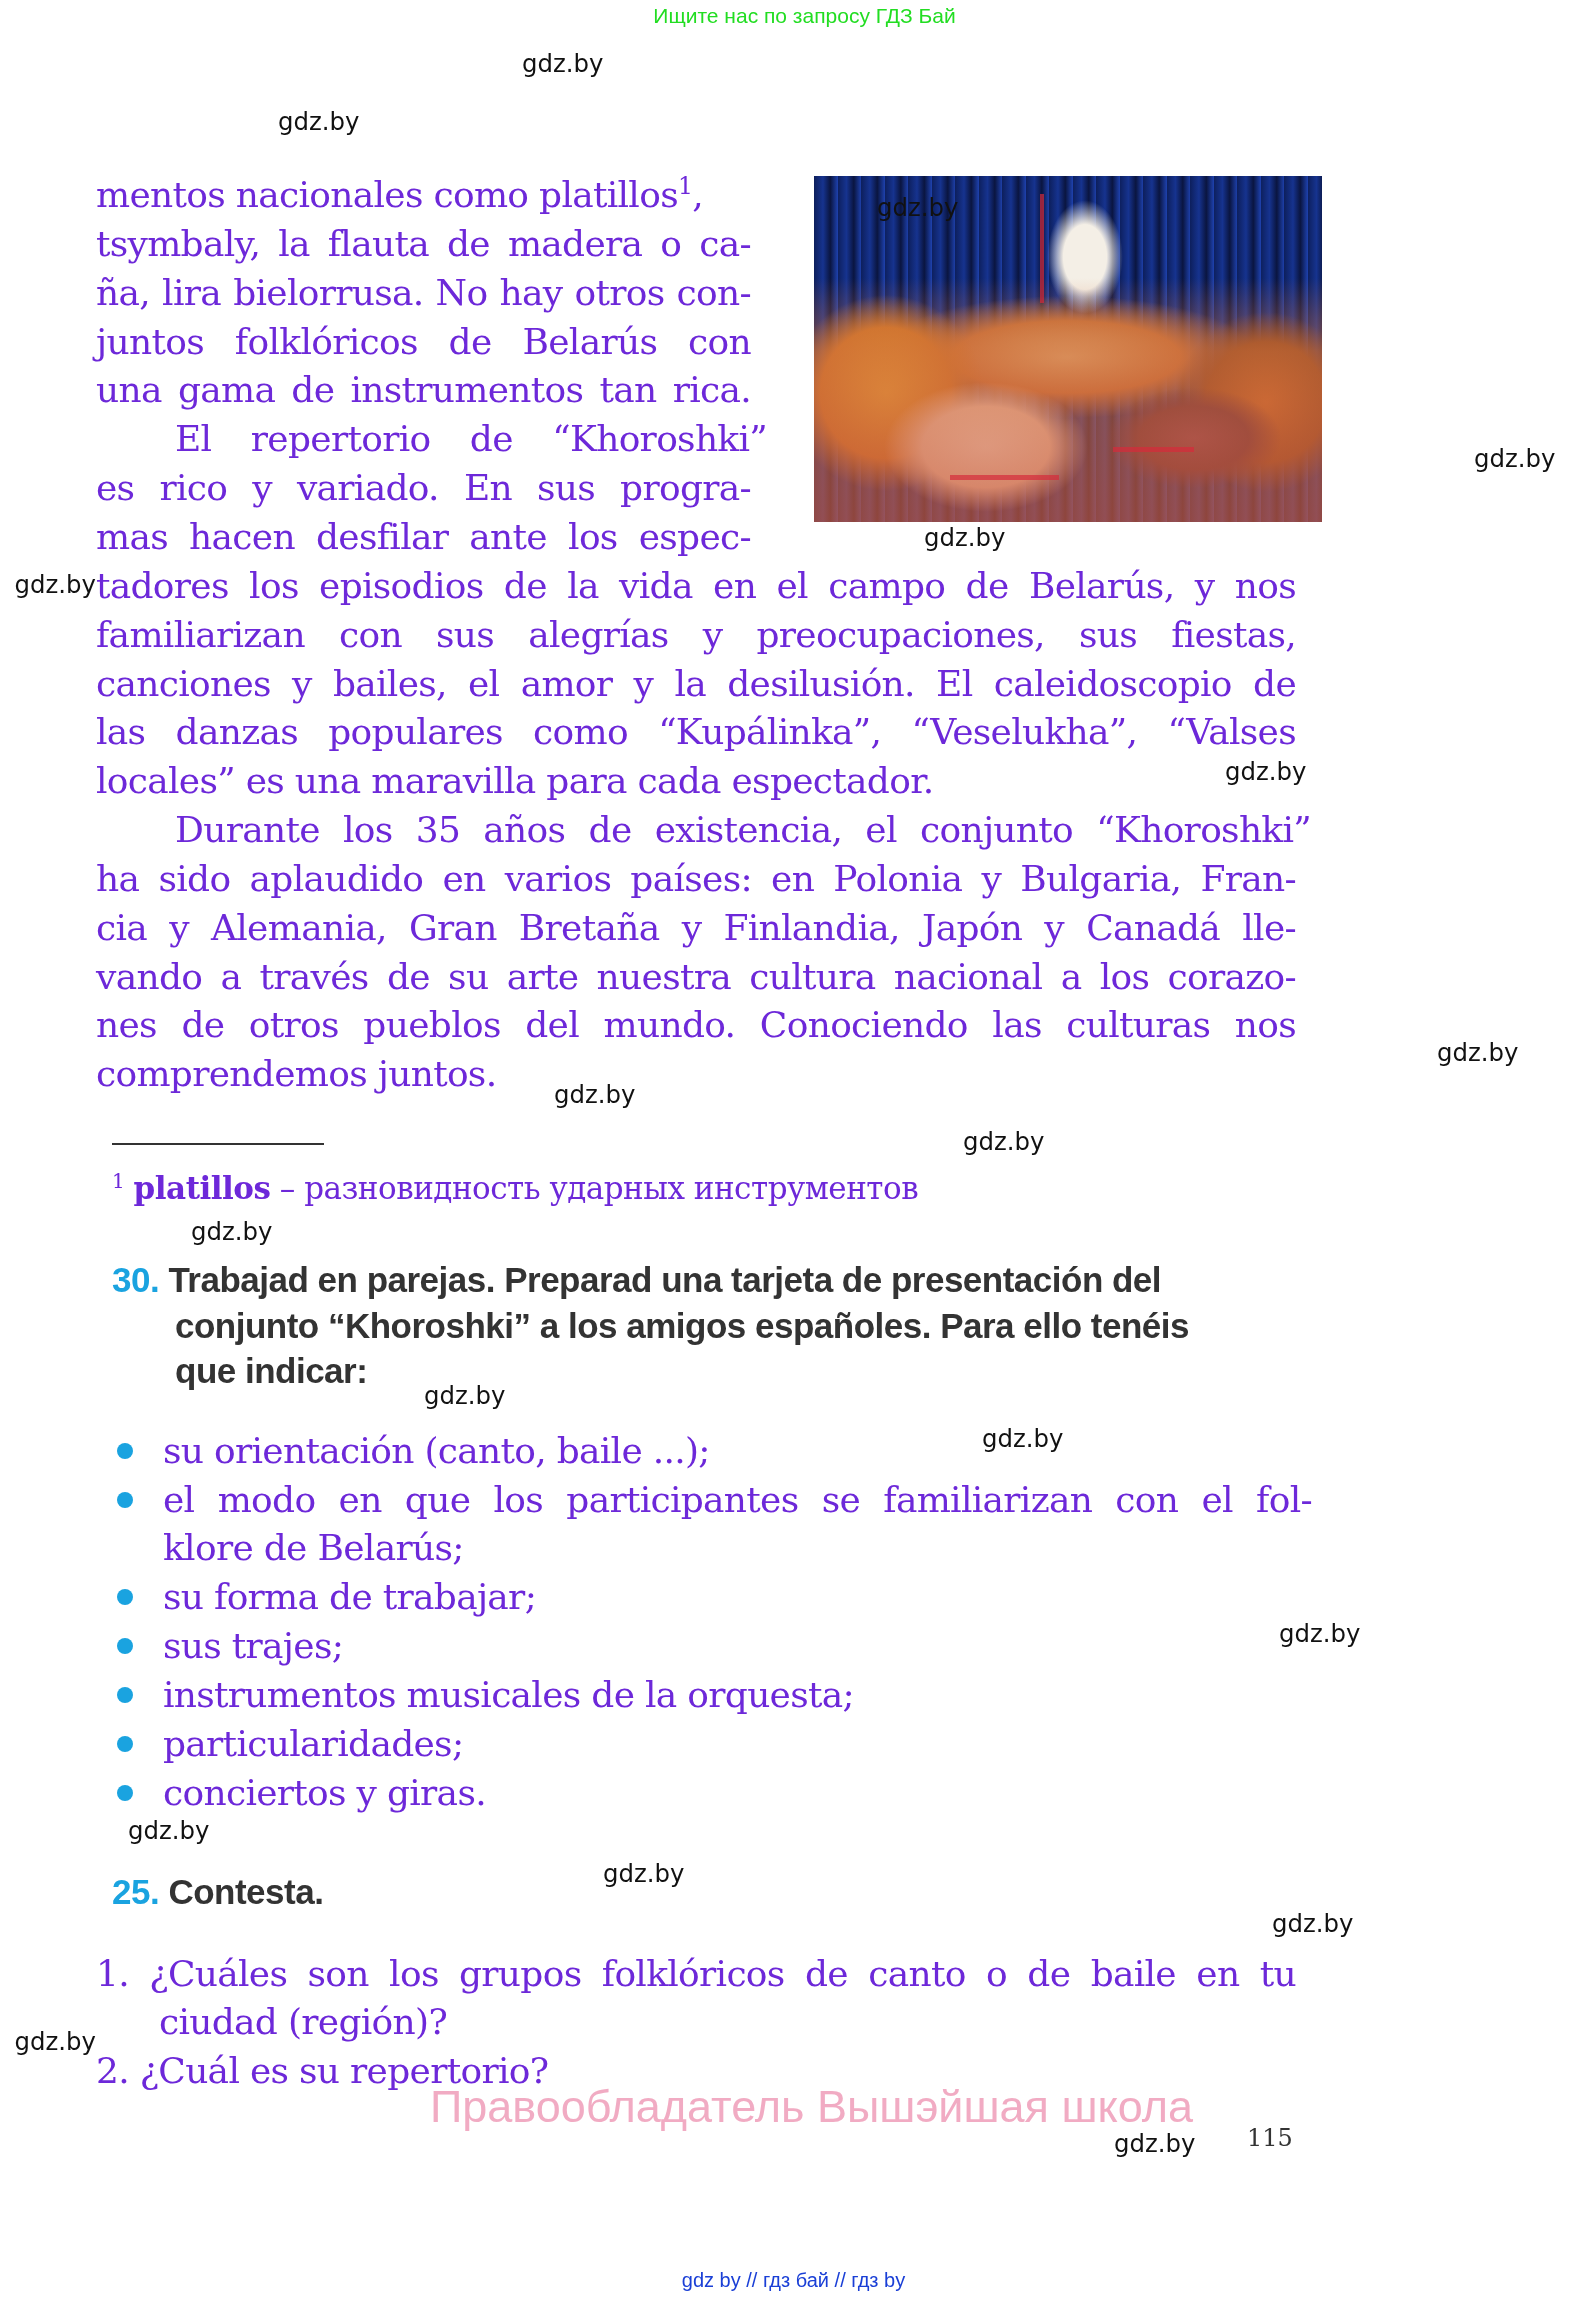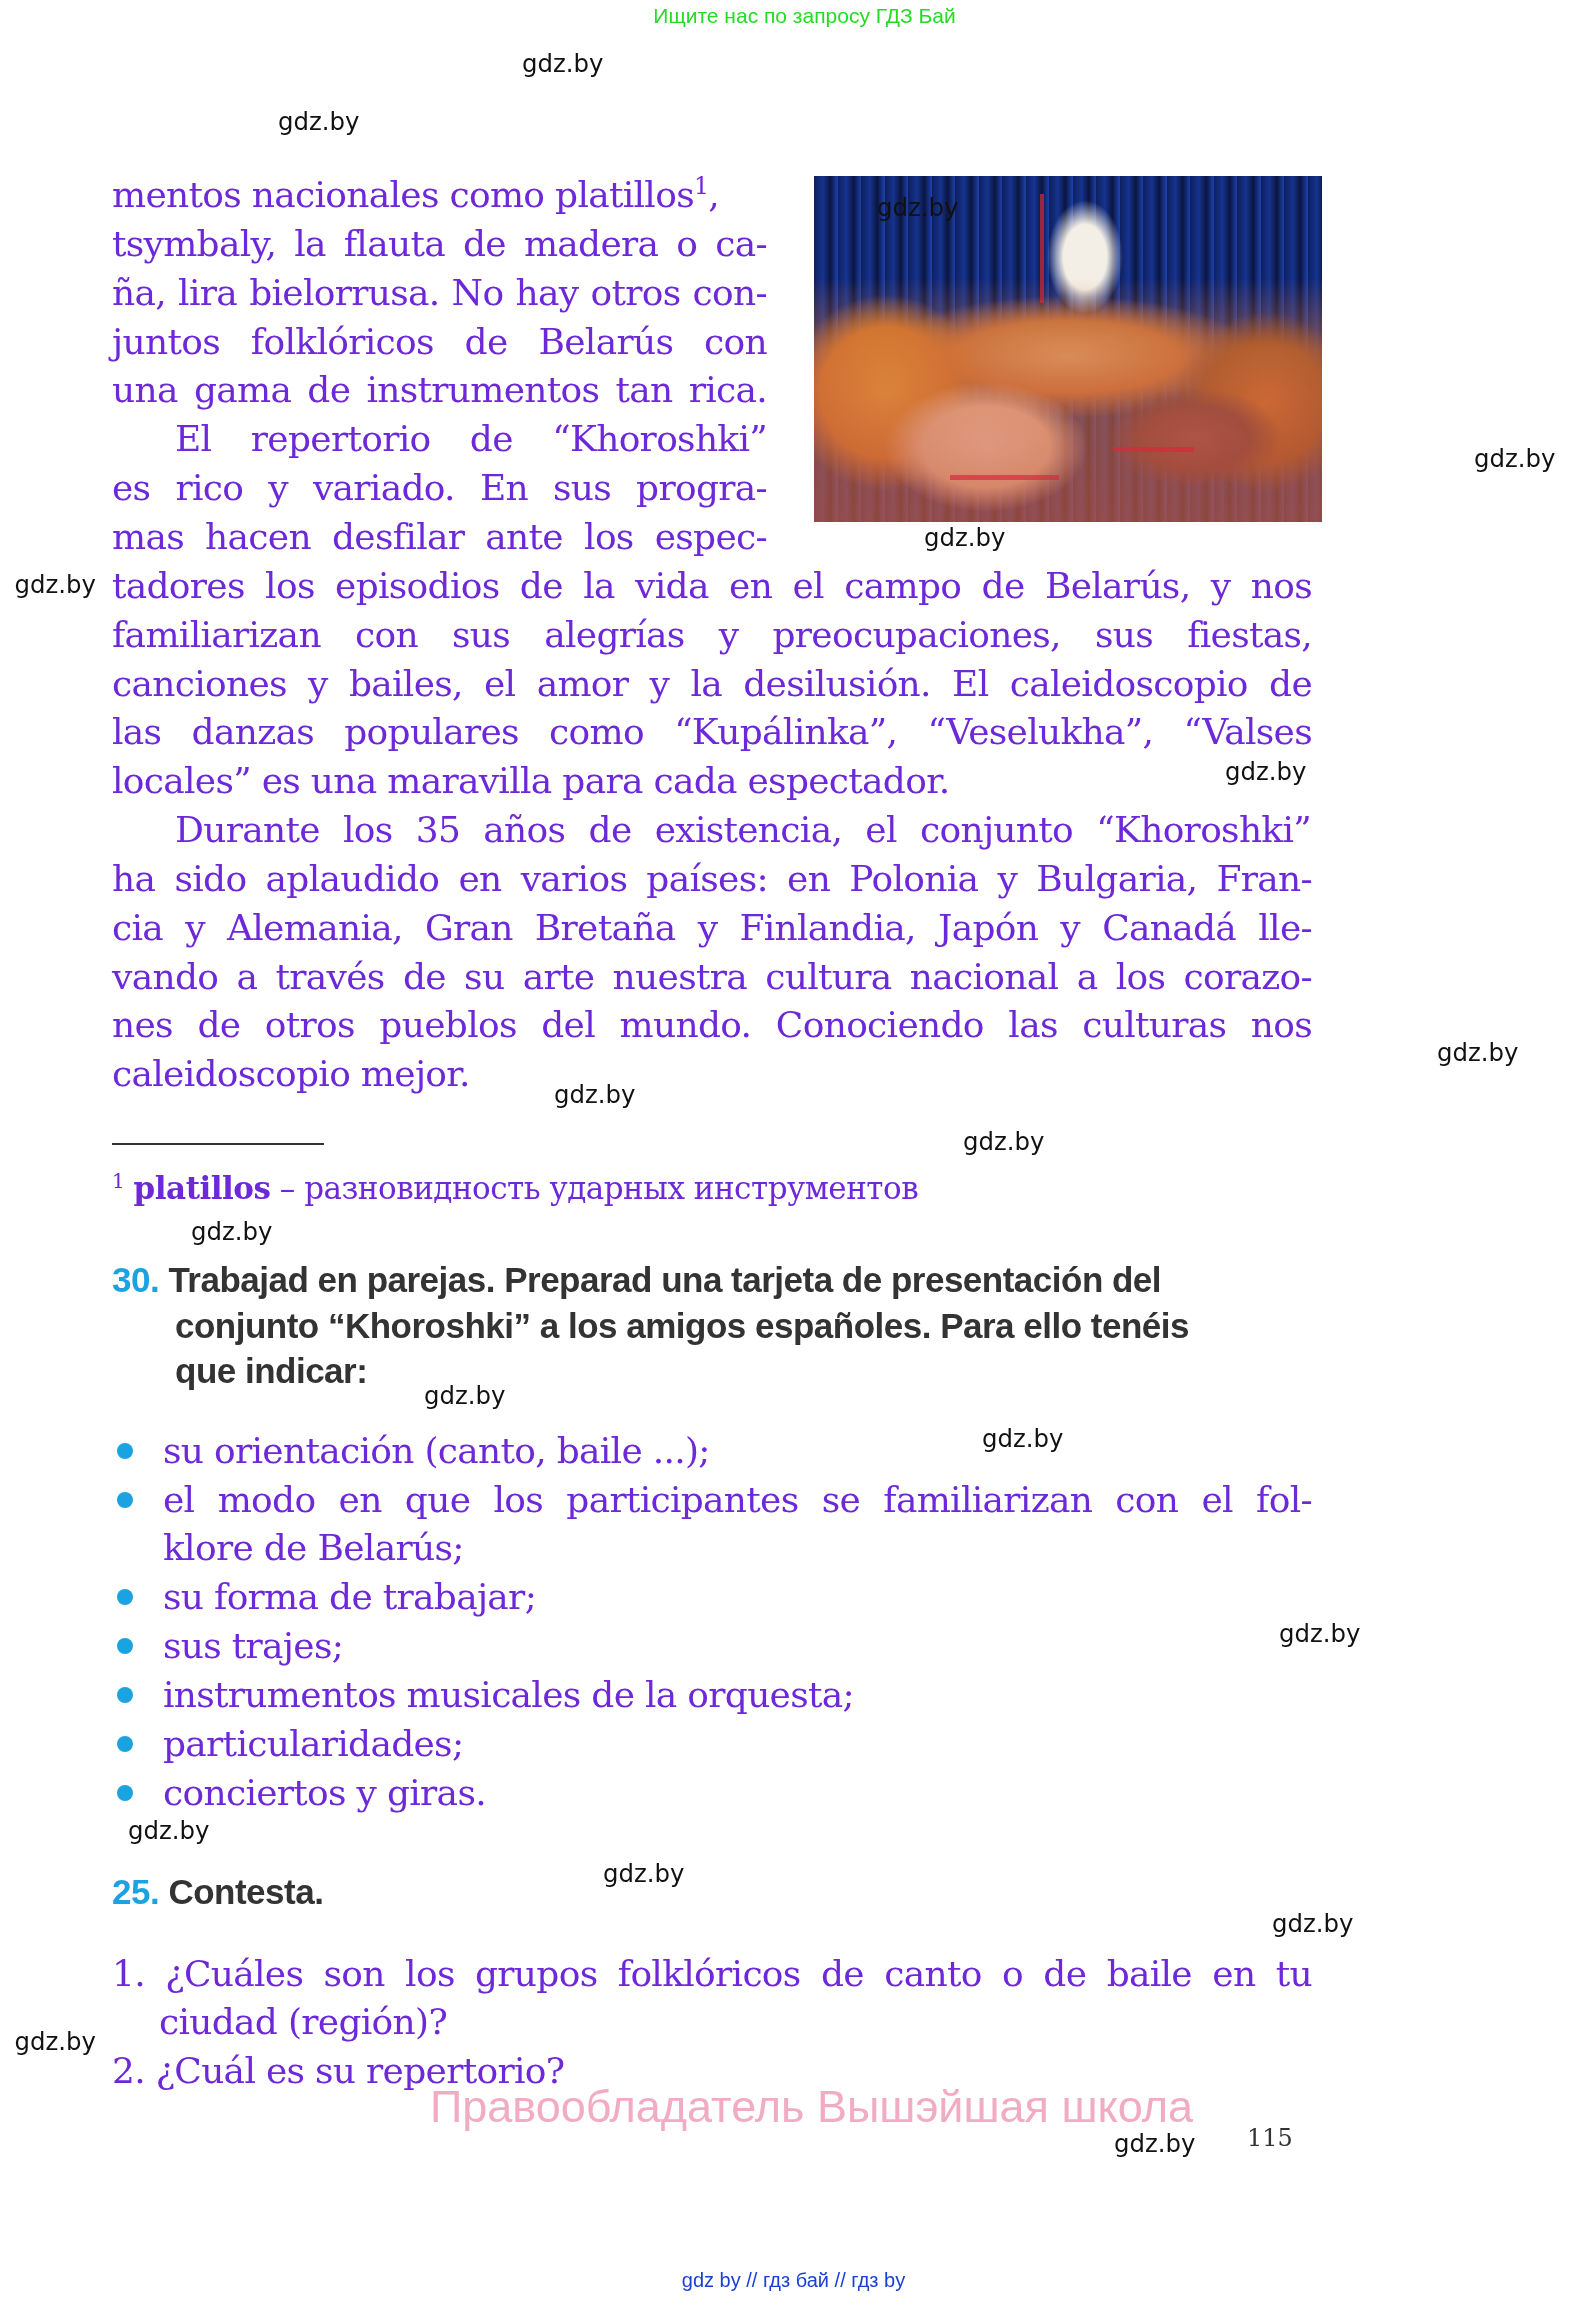--- a/index.html
+++ b/index.html
@@ -1,19 +1,19 @@
 <!DOCTYPE html>
 <html style="font-size:14.5px"><head>
 <meta charset="utf-8">
 <style>
   html, body { margin:0; padding:0; background:#ffffff; }
   body { width:1587px; height:2321px; position:relative; overflow:hidden; }
   .abs { position:absolute; }
   .serif { font-family:"DejaVu Serif", "Liberation Serif", serif; color:#6d28d9; }
-  .line { position:absolute; left:112px; width:1200px; font-size:36px; line-height:49px; white-space:nowrap; letter-spacing:-0.7px; }
+  .line { position:absolute; left:96px; width:1200px; font-size:36px; line-height:49px; white-space:nowrap; letter-spacing:-0.7px; }
   .justify { text-align:justify; text-align-last:justify; white-space:normal; }
   .wm { position:absolute; font-family:"DejaVu Sans", sans-serif; font-size:24.4px; color:#111; line-height:29px; white-space:nowrap; }
   .topnote { position:absolute; top:3.6px; left:0; width:1587px; text-align:center; font-family:"Liberation Sans", sans-serif; font-size:21px; color:#22dd22;padding-left:11px; }
   .bottomnote { position:absolute; top:2269px; left:0; width:1587px; text-align:center; font-family:"Liberation Sans", sans-serif; font-size:20px; color:#1a3fd6; }
   .photo { position:absolute; left:814px; top:176px; width:508px; height:346px; overflow:hidden;
     background:
       radial-gradient(ellipse 54px 81px at 271px 81px, #f4efe6 0%, #f4efe6 40%, transparent 70%),
       radial-gradient(ellipse 109px 63px at 380px 262px, #7a3b5a 0%, #5a2a40 50%, transparent 80%),
       radial-gradient(ellipse 127px 81px at 172px 271px, #fbf4ec 0%, #f1d9c8 50%, transparent 80%),
       radial-gradient(ellipse 109px 109px at 72px 217px, #e8a637 0%, #d07a2a 60%, transparent 90%),
@@ -60,21 +60,21 @@
   <div class="line justify" style="top:561px;">tadores los episodios de la vida en el campo de Belarús, y nos</div>
   <div class="line justify" style="top:610px;">familiarizan con sus alegrías y preocupaciones, sus fiestas,</div>
   <div class="line justify" style="top:659px;">canciones y bailes, el amor y la desilusión. El caleidoscopio de</div>
   <div class="line justify" style="top:707px;">las danzas populares como “Kupálinka”, “Veselukha”, “Valses</div>
   <div class="line" style="top:756px;">locales” es una maravilla para cada espectador.</div>
   <div class="line justify" style="top:805px;left:175px;width:1136px;">Durante los 35 años de existencia, el conjunto “Khoroshki”</div>
   <div class="line justify" style="top:854px;">ha sido aplaudido en varios países: en Polonia y Bulgaria, Fran-</div>
   <div class="line justify" style="top:903px;">cia y Alemania, Gran Bretaña y Finlandia, Japón y Canadá lle-</div>
   <div class="line justify" style="top:952px;">vando a través de su arte nuestra cultura nacional a los corazo-</div>
   <div class="line justify" style="top:1000px;">nes de otros pueblos del mundo. Conociendo las culturas nos</div>
-  <div class="line" style="top:1049px;">caleidoscopio mejor.</div>
+  <div class="line" style="top:1049px;">comprendemos juntos.</div>
 </div>
 
 <div class="footrule"></div>
 <div class="abs serif" style="left:112px;top:1161px;font-size:31px;line-height:40px;white-space:nowrap;letter-spacing:-0.5px;">
   <sup style="font-size:20px;">1</sup>
   <b>platillos</b><span> – </span><span>разновидность ударных инструментов</span>
 </div>
 
 <div class="ex-title" style="top:1257px;">
   <span class="ex-num">30.</span>

